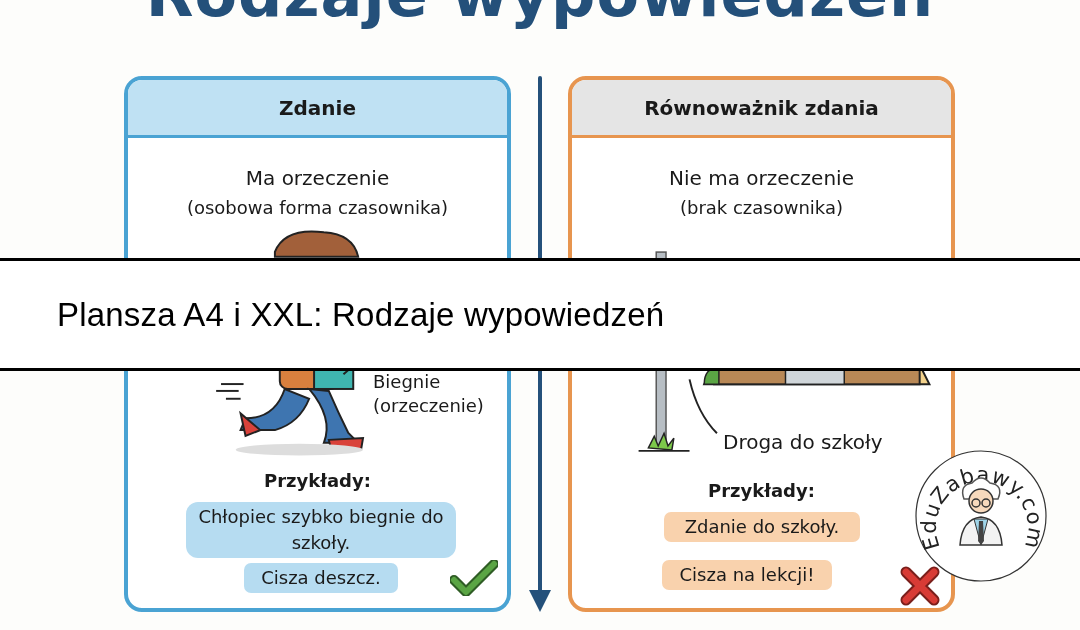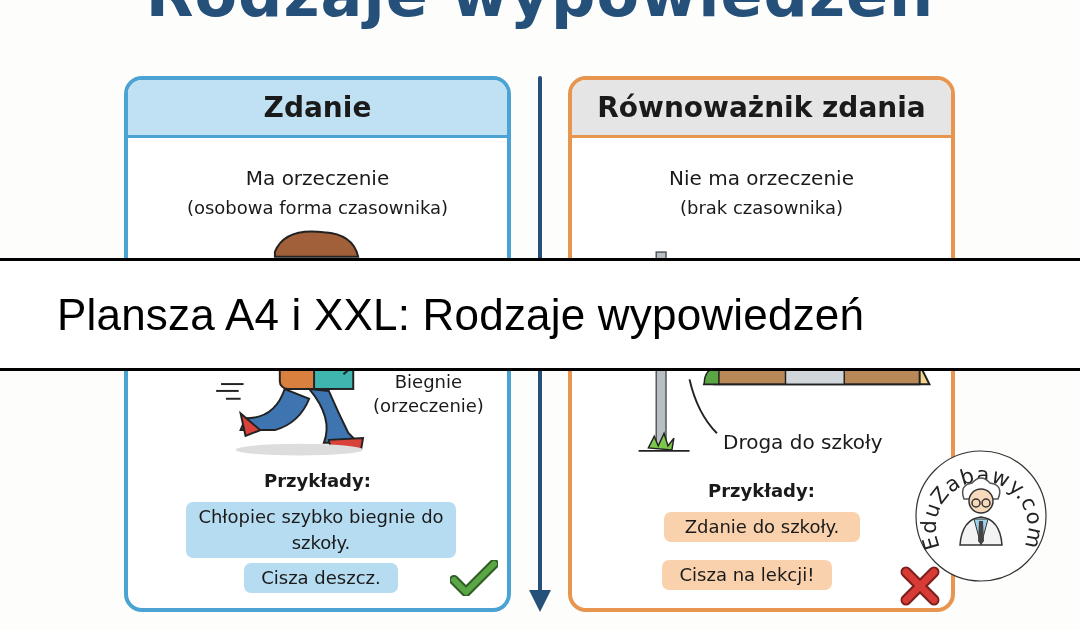--- a/index.html
+++ b/index.html
@@ -14,31 +14,31 @@
 
   .card {
     position: absolute; top: 76px; height: 536px; border-radius: 18px;
     border: 4px solid; background: #fff; overflow: hidden;
   }
   .card.blue { left: 124px; width: 387px; border-color: #4aa3d3; }
   .card.orange { left: 568px; width: 387px; border-color: #e7954f; }
 
   .card-head {
     height: 58px; display: flex; align-items: center; justify-content: center;
-    font-size: 28px; font-weight: bold; border-bottom: 3px solid;
+    font-size: 20px; font-weight: bold; border-bottom: 3px solid;
   }
   .blue .card-head { background: #bfe1f3; border-color: #4aa3d3; }
   .orange .card-head { background: #e5e5e5; border-color: #e7954f; }
 
   .card-sub { text-align: center; margin-top: 26px; font-size: 20px; line-height: 29px; }
   .card-sub .small { font-size: 18px; }
 
   .illus { position: absolute; left: 0; width: 100%; }
 
-  .label-bieg { position: absolute; left: 245px; top: 290px; font-size: 18px; line-height: 24px; text-align: center; }
+  .label-bieg { position: absolute; left: 245px; top: 290px; font-size: 18px; line-height: 24px; text-align: left; }
   .label-droga { position: absolute; left: 151px; top: 350px; font-size: 20px; }
 
   .examples-title { position: absolute; width: 100%; text-align: center; font-size: 18px; font-weight: bold; }
   .blue .examples-title { top: 390px; }
   .orange .examples-title { top: 400px; }
 
   .pill { position: absolute; text-align: center; border-radius: 7px; font-size: 18px; line-height: 26px; }
   .blue .pill { background: #b6dcf1; }
   .orange .pill { background: #f9d2ad; }
 
@@ -49,21 +49,21 @@
     position: absolute; left: 529px; top: 590px; width: 0; height: 0;
     border-left: 11px solid transparent; border-right: 11px solid transparent; border-top: 22px solid #24507a;
   }
 
   .banner {
     position: absolute; left: 0; top: 258px; width: 1080px; height: 113px;
     background: #fff; border-top: 3px solid #000; border-bottom: 3px solid #000;
     display: flex; align-items: center;
   }
   .banner-text {
-    font-family: "Liberation Sans", sans-serif; font-size: 44px; color: #000;
+    font-family: "Liberation Sans", sans-serif; font-size: 33px; color: #000;
     padding-left: 57px; white-space: nowrap; letter-spacing: 0.2px;
   }
 
   .logo {
     position: absolute; left: 914px; top: 449px; width: 134px; height: 134px;
   }
 </style>
 </head>
 <body>
 
@@ -90,21 +90,21 @@
     <line x1="100" y1="180" x2="115" y2="180" stroke="#222" stroke-width="2"></line>
     <path d="M220 155 Q230 145 248 143" stroke="#222" stroke-width="2" fill="none"></path>
   </svg>
 
   <div class="label-bieg">
     <div>Biegnie</div>
     <div>(orzeczenie)</div>
   </div>
 
   <div class="examples-title">Przykłady:</div>
-  <div class="pill" style="left:58px; top:422px; width:270px; padding:2px 4px;">Chłopiec szybko biegnie do szkoły.</div>
+  <div class="pill" style="left:58px; top:422px; width:270px; padding:2px 4px;border-radius:12px;">Chłopiec szybko biegnie do szkoły.</div>
   <div class="pill" style="left:116px; top:483px; width:154px; padding:2px 6px;">Cisza deszcz.</div>
 
   <svg style="position:absolute; left:322px; top:480px;" width="48" height="36" viewBox="0 0 48 36">
     <path d="M4 20 L16 32 L44 4" stroke="#2f5d25" stroke-width="10" fill="none" stroke-linecap="round" stroke-linejoin="round"></path>
     <path d="M4 20 L16 32 L44 4" stroke="#5aa544" stroke-width="6" fill="none" stroke-linecap="round" stroke-linejoin="round"></path>
   </svg>
 </div>
 
 <div class="divider"></div>
 <div class="arrow-head"></div>

